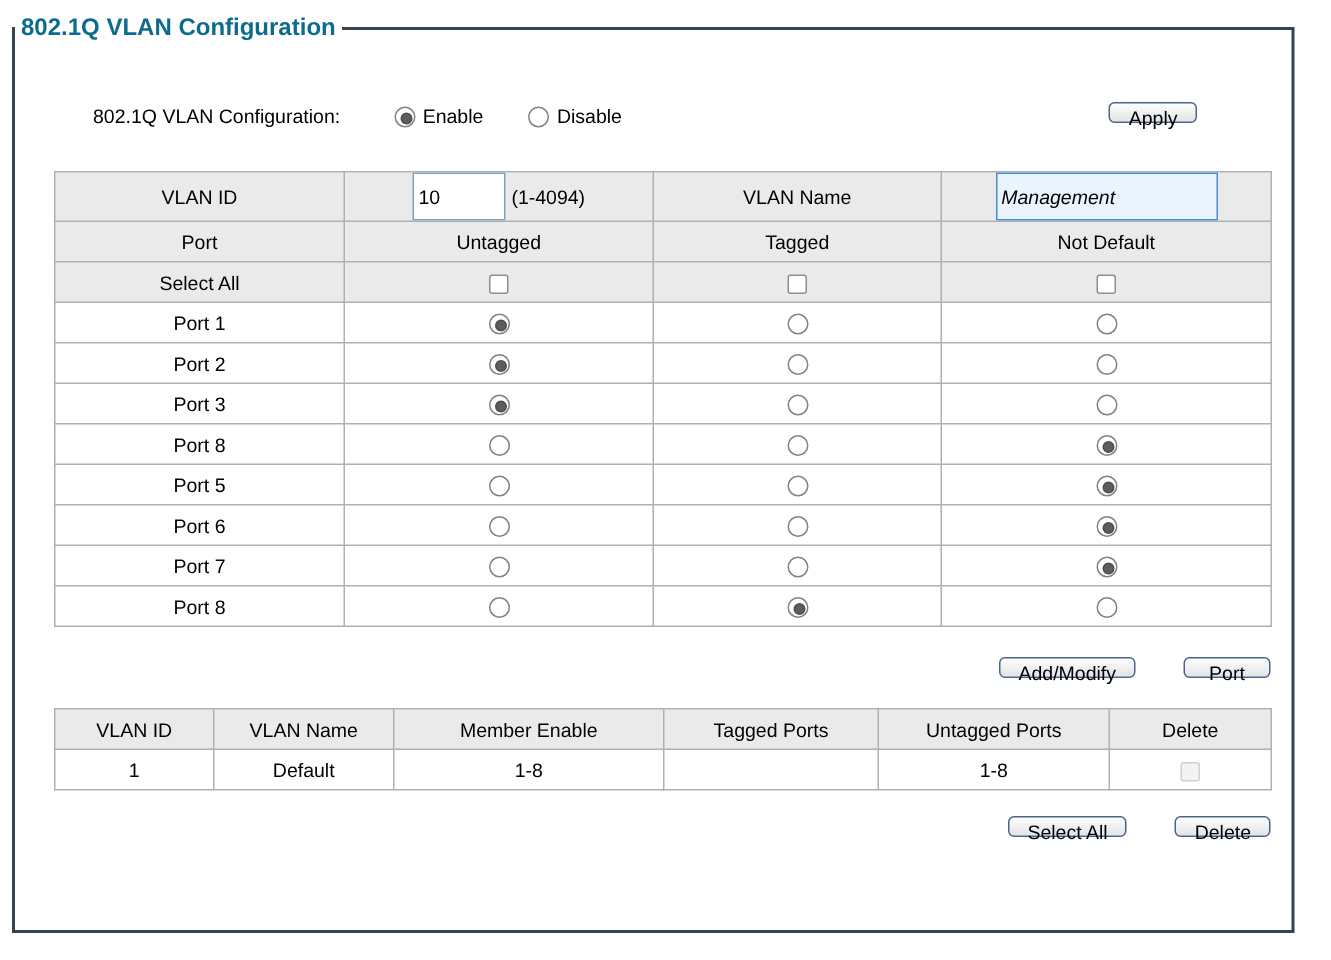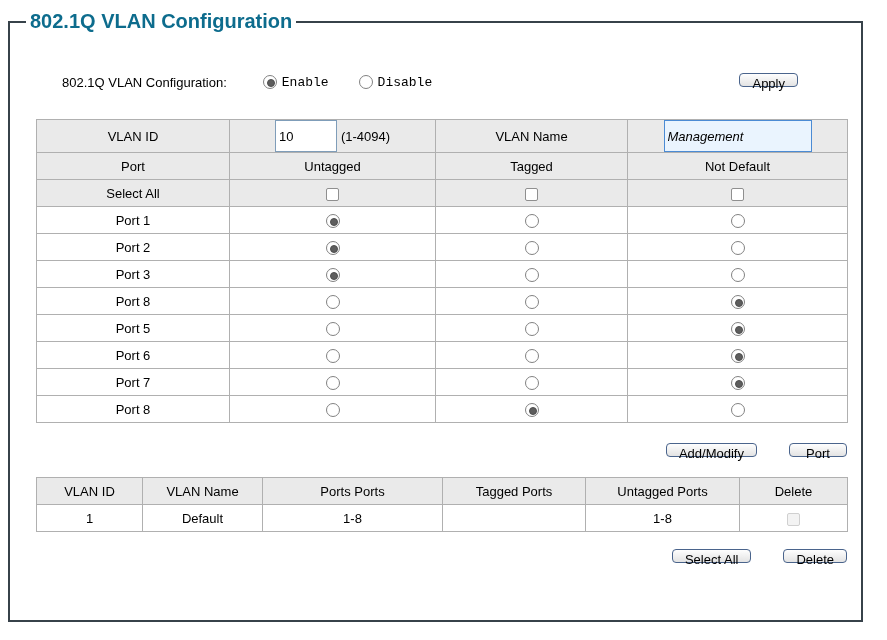--- a/index.html
+++ b/index.html
@@ -10,32 +10,32 @@
     font-family: "Liberation Sans", sans-serif;
     font-size: 13px; color: #000;
   }
   fieldset.frame {
     border: 2px solid var(--fieldset-border, #37424a);
     margin: 10px 24px 0 8px;
     padding: 0 0 30px 0;
     height: 612px;
   }
   legend.frame-title {
-    margin-left: 16px; padding: 0 4px;
-    font-size: 20px; font-weight: bold;
+    margin-left: 0; padding: 0 4px;
+    font-size: 16px; font-weight: bold;
     color: var(--accent, #0d6c8d);
   }
   
   .config-row {
     display: flex; align-items: center;
     margin: 40px 63px 0 52px;
   }
   .config-label { margin-right: 36px; }
   .radio-group { display: flex; align-items: center; }
-  .radio-opt { display: flex; align-items: flex-start; margin-right: 30px; font-family: Liberation Mono, monospace; }
+  .radio-opt { display: flex; align-items: flex-end; margin-right: 30px; }
   .radio-opt .radio { margin-right: 5px; }
   .apply-wrap { margin-left: auto; }
 
   
   .radio {
     display: inline-block; width: 14px; height: 14px;
     border: 1px solid #828282; border-radius: 50%;
     background: #fff; position: relative; vertical-align: middle;
   }
   .radio.checked::after {
@@ -207,21 +207,21 @@
         <col style="width:120px">
         <col style="width:180px">
         <col style="width:143px">
         <col style="width:154px">
         <col style="width:108px">
     </colgroup>
     <thead id="vlan-list-head">
         <tr>
           <th class="gray">VLAN ID</th>
           <th class="gray">VLAN Name</th>
-          <th class="gray">Ports Ports</th>
+          <th class="gray">Member Enable</th>
           <th class="gray">Tagged Ports</th>
           <th class="gray">Untagged Ports</th>
           <th class="gray">Delete</th>
         </tr>
       </thead>
     <tbody id="vlan-list-rows">
         <tr>
           <td>1</td>
           <td>Default</td>
           <td>1-8</td>

